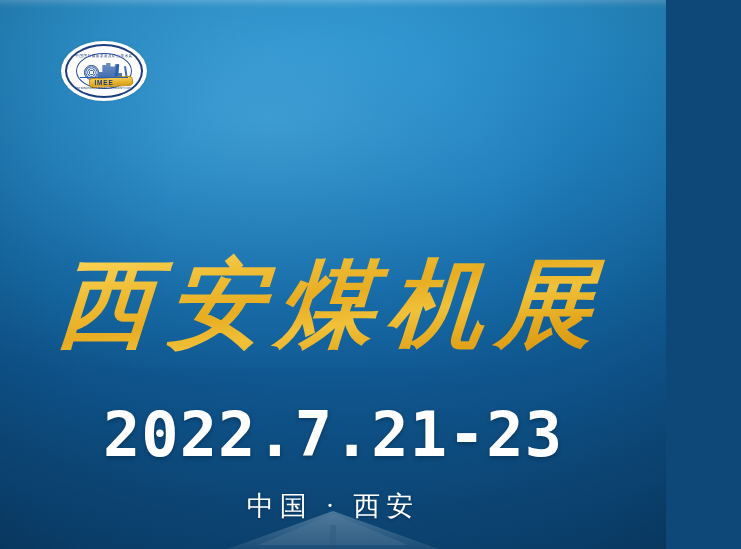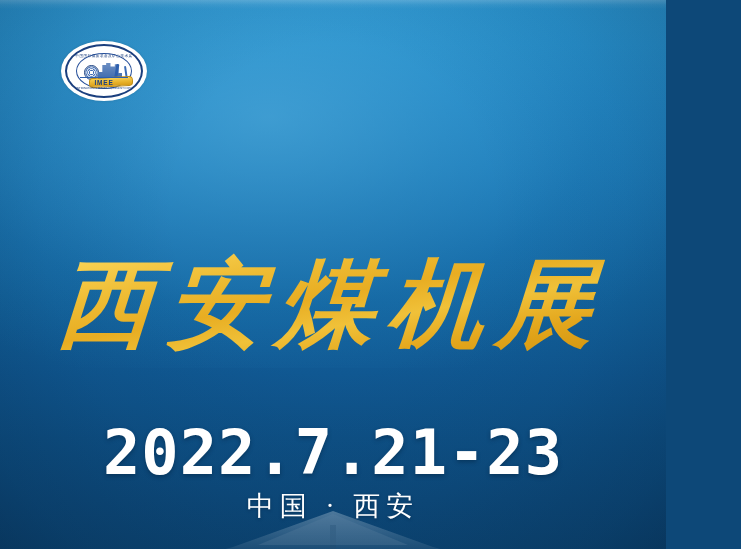--- a/index.html
+++ b/index.html
@@ -236,21 +236,21 @@
     background-clip: text;
     color: transparent;
     -webkit-text-fill-color: transparent;
     transform: skewX(-4deg);
   }
 
   
   #date {
     position: absolute;
     left: 0; right: 0;
-    top: 416px;
+    top: 398px;
     text-align: center;
     font-family: "DejaVu Sans Mono", monospace;
     font-size: 62px;
     line-height: 74px;
     font-weight: bold;
     letter-spacing: 1px;
     color: #ffffff;
     text-shadow: 0 2px 4px rgba(2,30,58,0.45);
     white-space: nowrap;
   }

